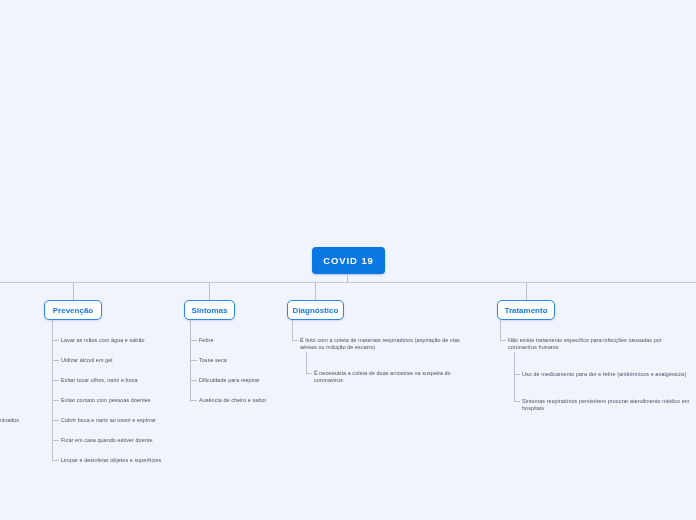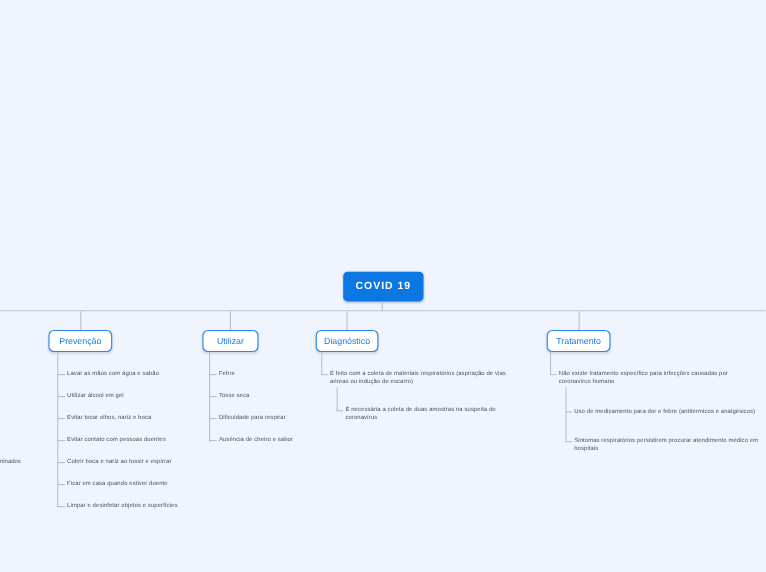--- a/index.html
+++ b/index.html
@@ -81,21 +81,21 @@
     box-shadow: 0 1px 2px rgba(60,90,150,0.18);
     display: flex;
     align-items: center;
     justify-content: center;
     padding: 0 8px;
     box-sizing: border-box;
   }
   .branch-node span {
     color: #1a7ae0;
     font-size: 8px;
-    font-weight: normal;
+    font-weight: bold;
     white-space: nowrap;
   }
 
   
   .vline {
     position: absolute;
     width: 1px;
     background: #b9bfcf;
   }
   .hstub {
@@ -154,21 +154,21 @@
   <div class="leaf-text" style="left:61px; top:337px; width:140px;">Lavar as mãos com água e sabão</div>
   <div class="leaf-text" style="left:61px; top:357px; width:140px;">Utilizar álcool em gel</div>
   <div class="leaf-text" style="left:61px; top:377px; width:140px;">Evitar tocar olhos, nariz e boca</div>
   <div class="leaf-text" style="left:61px; top:397px; width:140px;">Evitar contato com pessoas doentes</div>
   <div class="leaf-text" style="left:61px; top:417px; width:145px;">Cobrir boca e nariz ao tossir e espirrar</div>
   <div class="leaf-text" style="left:61px; top:437px; width:145px;">Ficar em casa quando estiver doente</div>
   <div class="leaf-text" style="left:61px; top:457px; width:150px;">Limpar e desinfetar objetos e superfícies</div>
 
   <div class="branch-drop" style="left:209px;"></div>
   <div class="branch-node" style="left:184px; top:300px; width:51px;">
-    <span>Utilizar</span>
+    <span>Sintomas</span>
   </div>
   <div class="vline" style="left:190px; top:320px; height:82px;"></div>
   <div class="hstub" style="left:190px; top:340px; width:7px;"></div>
   <div class="hstub" style="left:190px; top:360px; width:7px;"></div>
   <div class="hstub" style="left:190px; top:380px; width:7px;"></div>
   <div class="hstub" style="left:190px; top:400px; width:7px;"></div>
   <div class="leaf-text" style="left:199px; top:337px; width:95px;">Febre</div>
   <div class="leaf-text" style="left:199px; top:357px; width:95px;">Tosse seca</div>
   <div class="leaf-text" style="left:199px; top:377px; width:95px;">Dificuldade para respirar</div>
   <div class="leaf-text" style="left:199px; top:397px; width:95px;">Ausência de cheiro e sabor</div>

